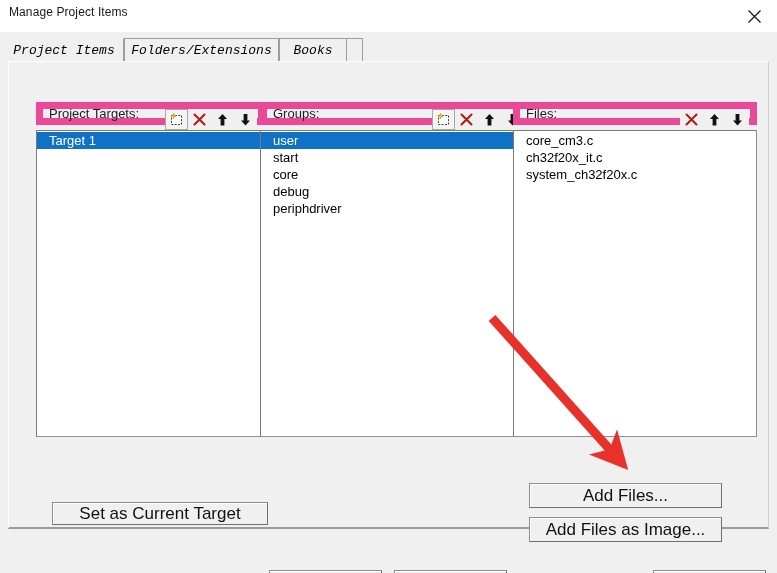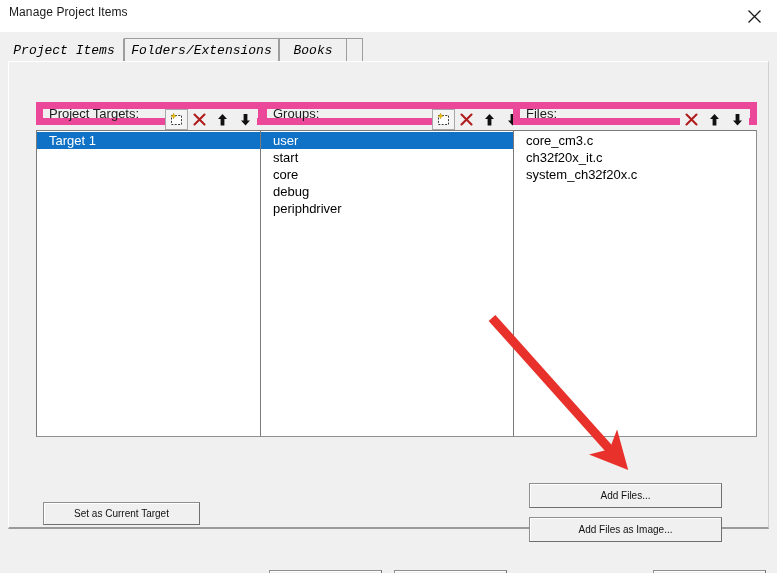--- a/index.html
+++ b/index.html
@@ -171,29 +171,29 @@
 
   
   .btn {
     position: absolute;
     box-sizing: border-box;
     background: #f0f0f0;
     border: 1px solid #8e8e8e;
     border-right-color: #6f6f6f;
     border-bottom-color: #6f6f6f;
     box-shadow: inset 1px 1px 0 #ffffff;
-    font-size: 10px;
+    font-size: 17px;
     color: #111;
     display: flex;
     align-items: center;
     justify-content: center;
     white-space: nowrap;
     cursor: default;
   }
-  #btn-set-current { left: 43px; top: 470px; width: 157px; height: 23px; }
+  #btn-set-current { left: 52px; top: 470px; width: 216px; height: 23px; }
   #btn-add-files   { left: 529px; top: 451px; width: 193px; height: 25px; }
   #btn-add-image   { left: 529px; top: 485px; width: 193px; height: 25px; }
 
   .btn-mono {
     font-family: "Liberation Mono", monospace;
     font-size: 13px;
   }
   #btn-ok     { left: 269px; top: 538px; width: 113px; height: 27px; }
   #btn-cancel { left: 394px; top: 538px; width: 113px; height: 27px; }
   #btn-help   { left: 653px; top: 538px; width: 113px; height: 27px; color:#2a2a2a;}

